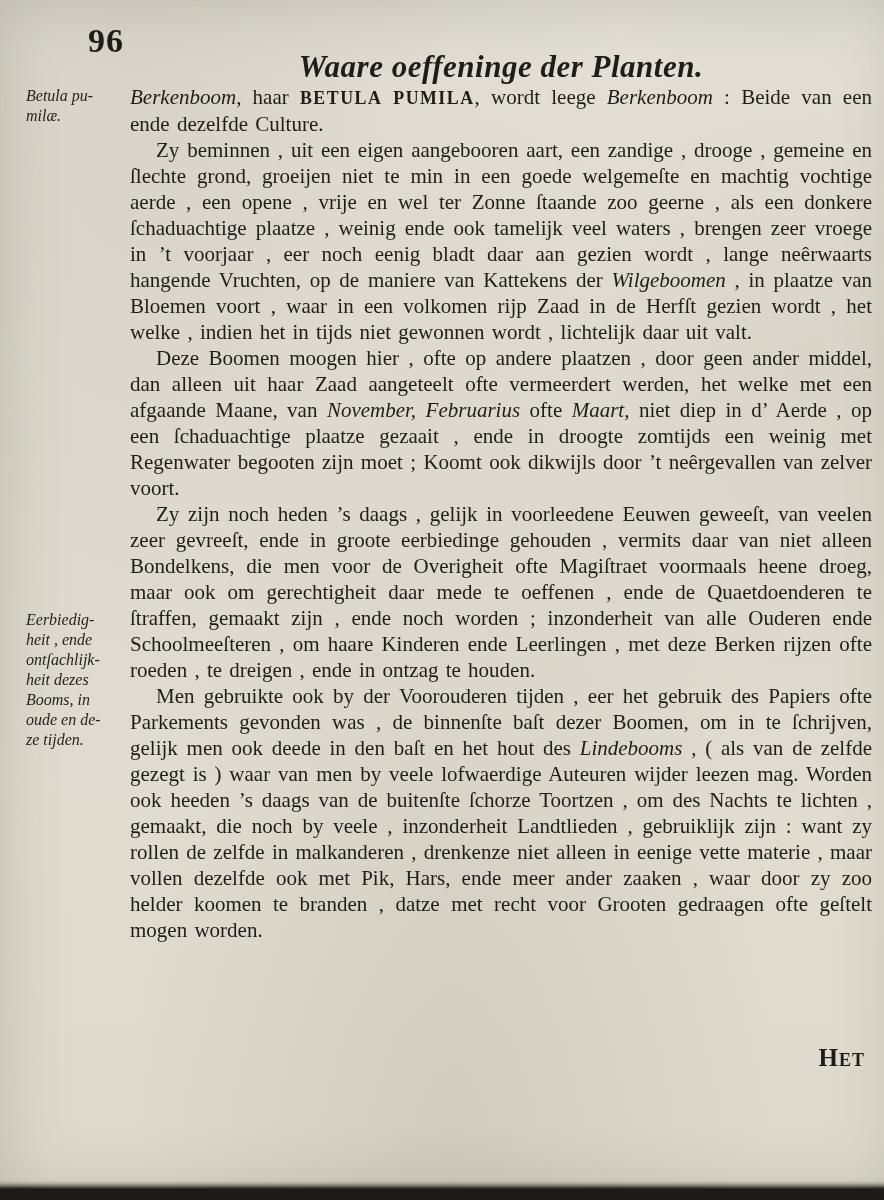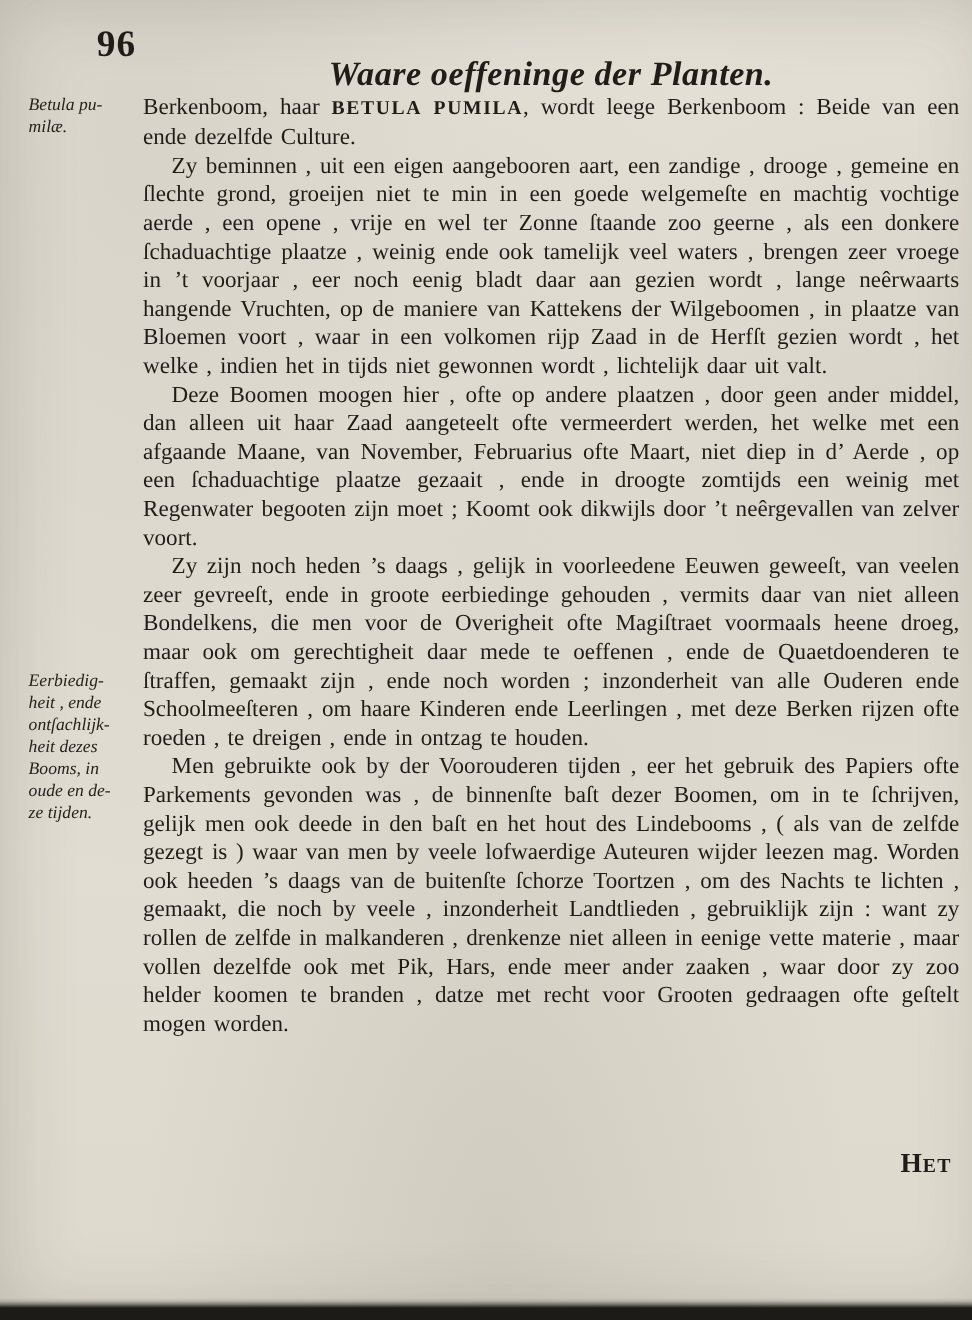--- a/index.html
+++ b/index.html
@@ -59,21 +59,21 @@
     width: 742px;
     font-size: 21px;
     line-height: 26px;
     text-align: justify;
   }
   .para {
     margin: 0;
     word-spacing: 2px;
   }
   .para.indent { text-indent: 26px; }
-  .seg-italic { }
+  .seg-italic { font-style: italic; }
   .seg-smallcaps {
     font-size: 0.85em;
     letter-spacing: 1.5px;
     font-weight: bold;
   }
   .catchword {
     position: absolute;
     right: 40px;
     top: 1044px;
     font-variant: small-caps;

